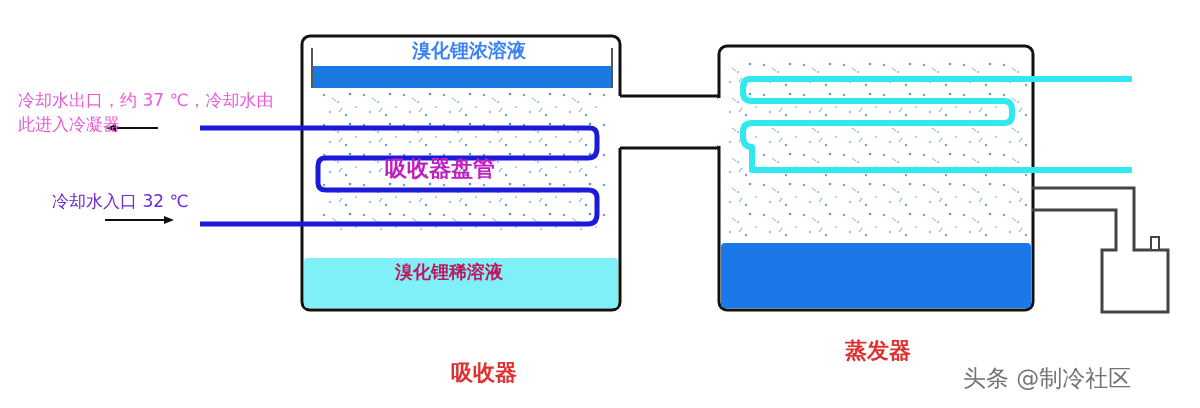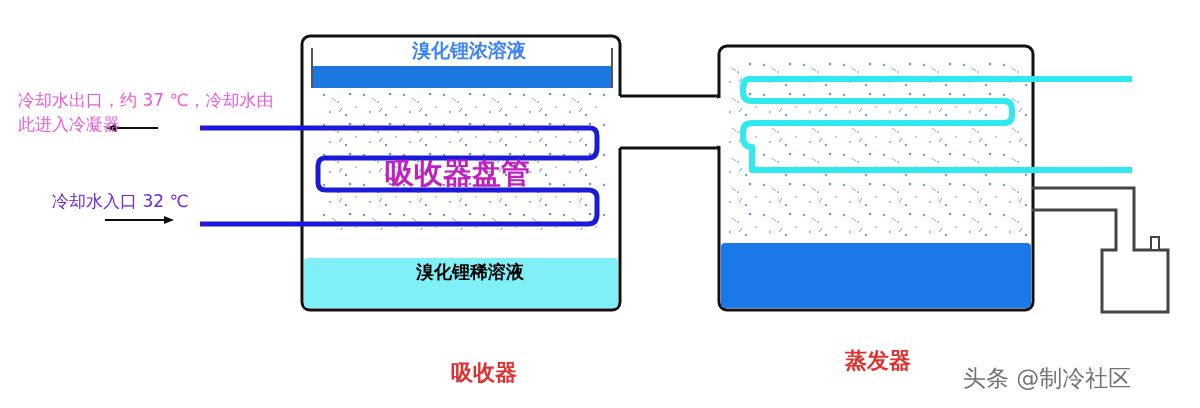--- a/index.html
+++ b/index.html
@@ -4,24 +4,24 @@
 <style>
   html, body { margin:0; padding:0; background:#ffffff; }
   body { width:1200px; height:408px; position:relative; overflow:hidden;
          font-family:"DejaVu Sans", sans-serif; }
   svg.diagram { position:absolute; left:0; top:0; }
   .lbl { position:absolute; white-space:nowrap; font-weight:bold; }
   .outlet-label { left:18px; top:72px; width:270px; font-size:17px; line-height:24px;
                   color:#e85ad8; font-weight:normal; white-space:normal;margin-top:16px; }
   .inlet-label { left:52px; top:190px; font-size:17px; color:#6d28d9; font-weight:normal; }
   .conc-label { left:412px; top:38px; font-size:19px; color:#3b82f6; }
-  .dilute-label { left:416px; top:260px; font-size:18px; color:#000000; }
-  .coil-label { left:385px; top:154px; font-size:29px; color:#c020c0; }
+  .dilute-label { left:395px; top:260px; font-size:18px; color:#be185d; }
+  .coil-label { left:385px; top:154px; font-size:22px; color:#c020c0; }
   .absorber-title { left:415px; top:358px; font-size:22px; color:#e03030;padding-left:36px; }
-  .evaporator-title { left:845px; top:346px; font-size:22px; color:#e03030; }
+  .evaporator-title { left:845px; top:336px; font-size:22px; color:#e03030; }
   .watermark { left:963px; top:363px; font-size:23px; color:#737373; font-weight:normal; }
 </style>
 </head>
 <body>
 
 <svg class="diagram" width="1200" height="408" viewBox="0 0 1200 408">
   <defs>
     <pattern id="droplets" width="40" height="30" patternUnits="userSpaceOnUse">
       <circle cx="4" cy="5" r="1.2" fill="#4a8cc8"></circle>
       <circle cx="18" cy="12" r="1" fill="#6aa0d8"></circle>

